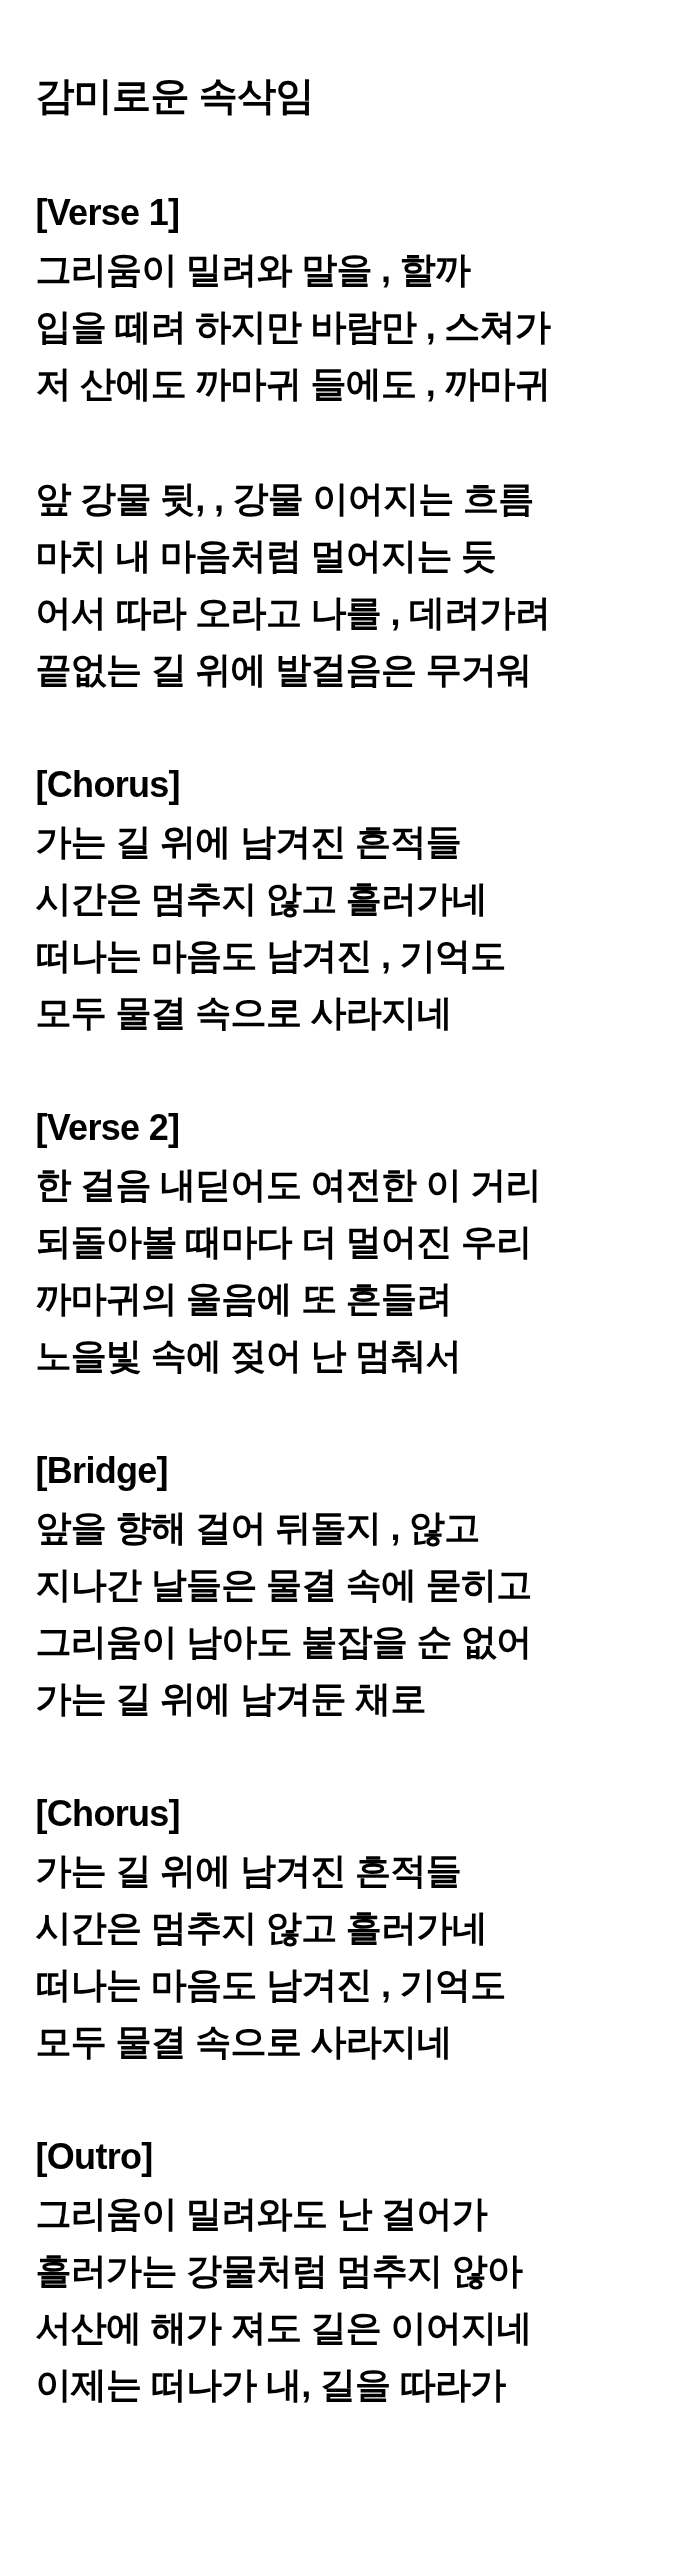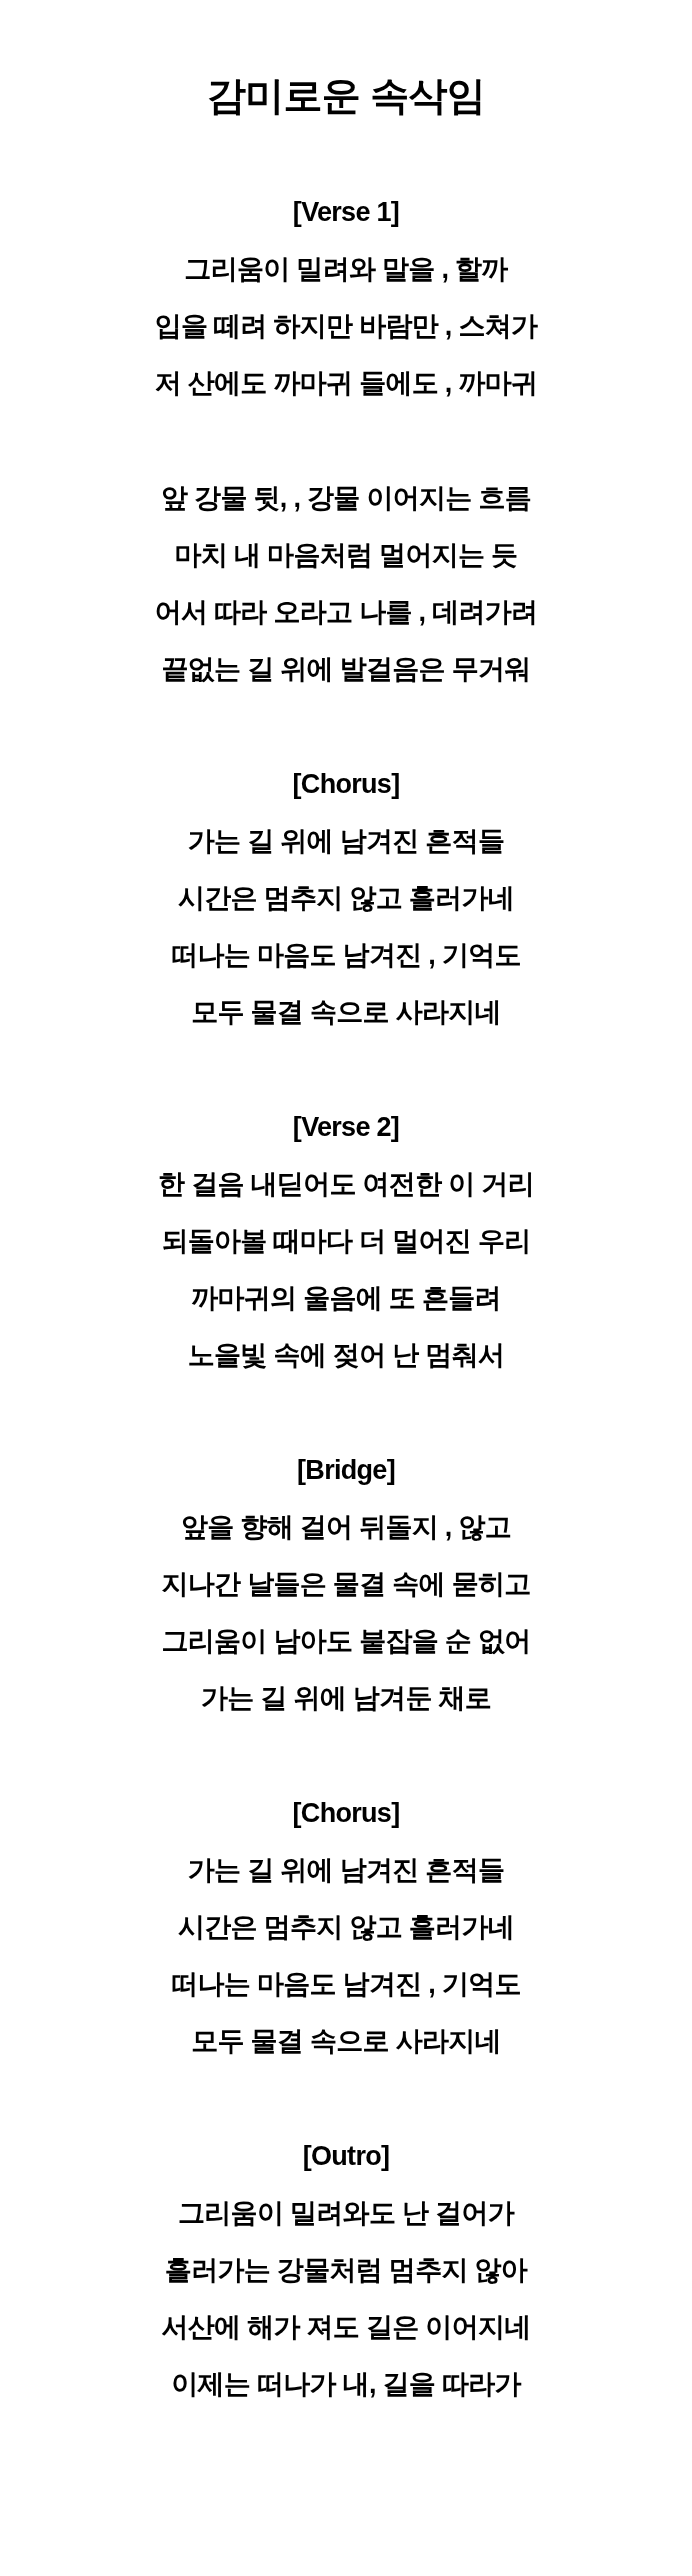--- a/index.html
+++ b/index.html
@@ -9,38 +9,37 @@
   }
   .page {
     position: relative;
     width: 621px;
     height: 2576px;
     margin: 0 auto;
     background: #ffffff;
     color: #000000;
     font-family: "Liberation Sans", sans-serif;
     font-weight: 700;
-    text-align: center;
     box-sizing: border-box;
     padding-top: 66px;
     overflow: hidden;
   }
   .title {
     margin: 0;
     font-size: 39px;
     line-height: 60px;
     letter-spacing: -0.7px;
     white-space: nowrap;
   }
   .section {
     margin-top: 58px;
   }
   .label,
   .line {
-    font-size: 27px;
+    font-size: 36px;
     line-height: 57px;
     letter-spacing: -0.7px;
     white-space: nowrap;
   }
 </style>
 </head>
 <body>
 
 <div class="page">
   <h1 class="title">감미로운 속삭임</h1>

